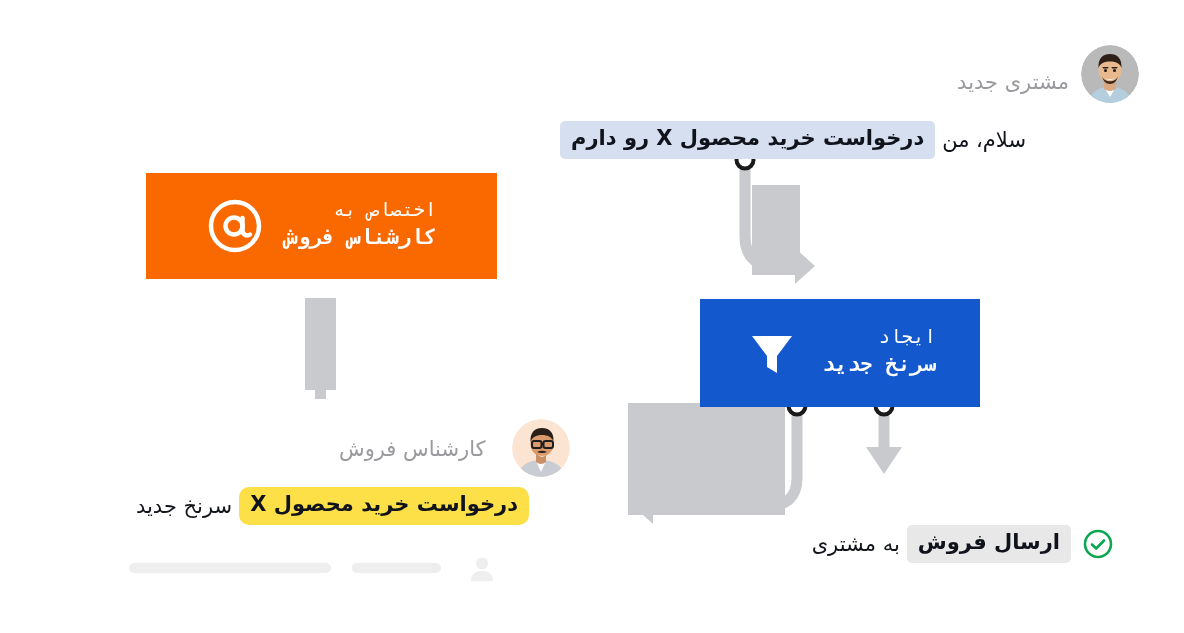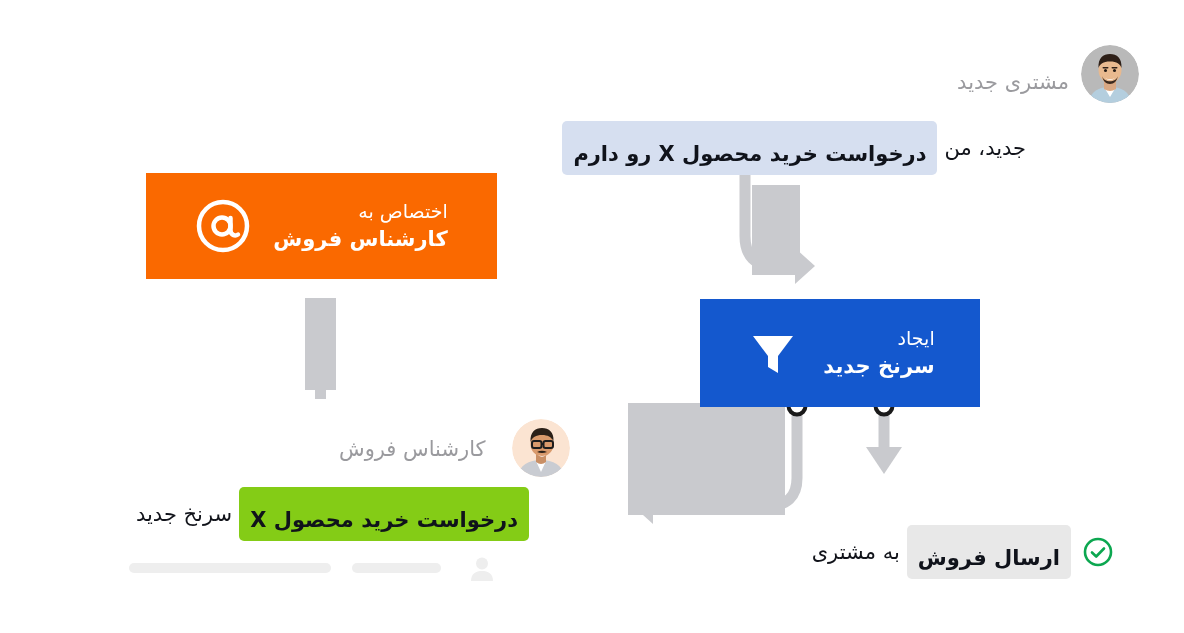--- a/index.html
+++ b/index.html
@@ -45,20 +45,21 @@
   }
   .action-card .card-icon {
     flex: 0 0 auto;
     display: flex;
     align-items: center;
     justify-content: center;
   }
   .action-card .card-text {
     line-height: 1.35;
     color: #ffffff;
+    font-family: Liberation Mono, monospace;
   }
   .card-text .line1 {
     display: block;
     font-size: 19px;
     font-weight: 400;
   }
   .card-text .line2 {
     display: block;
     font-size: 21px;
     font-weight: 700;
@@ -75,25 +76,25 @@
     align-items: center;
     gap: 7px;
     white-space: nowrap;
     font-size: 21px;
     color: #11131a;
   }
   .msg-plain { font-weight: 400; }
   .chip {
     display: inline-block;
     font-weight: 700;
-    padding: 21px 11px 9px 11px;
+    padding: 5px 11px 9px 11px;
     border-radius: 5px;
   }
   .chip-blue   { background: #d6dff0; color: #10131b; }
-  .chip-peach  { background: #84cc16; color: #10131b; }
+  .chip-peach  { background: #fde047; color: #10131b; border-radius: 10px; }
   .chip-gray   { background: #e8e8e8; color: #10131b; }
 
   
   .skel-bar {
     background: #eeeeee;
     border-radius: 6px;
     height: 10px;
   }
 </style>
 </head>
@@ -157,21 +158,21 @@
 
         <path d="M21,31 C23,38 35,38 37,31 C36,36 33,39 29,39 C25,39 22,36 21,31 Z" fill="#3a291e"></path>
         <path d="M24,33 q5,4 10,0 q-5,2.5 -10,0 Z" fill="#ffffff"></path>
       </g>
     </svg>
   </div>
 
   <div class="abs person-name" style="right:115px; top:70px;">مشتری جدید</div>
 
   <div class="abs msg-line" style="right:158px; top:121px;">
-    <span class="msg-plain">جدید، من</span>
+    <span class="msg-plain">سلام، من</span>
     <span class="chip chip-blue">درخواست خرید محصول X رو دارم</span>
   </div>
 
   <div class="abs action-card" style="left:146px; top:173px; width:351px; height:106px; background:#fa6900;">
     <span class="card-icon">
       <svg width="56" height="56" viewBox="0 0 56 56" xmlns="http://www.w3.org/2000/svg">
         <circle cx="28" cy="28" r="24" fill="none" stroke="#ffffff" stroke-width="4.5"></circle>
         <circle cx="27" cy="28" r="8.5" fill="none" stroke="#ffffff" stroke-width="4.5"></circle>
         <path d="M35.5,20 L35.5,32 C35.5,37 40,38.5 43,36.5" fill="none" stroke="#ffffff" stroke-width="4.5" stroke-linecap="round"></path>
       </svg>

